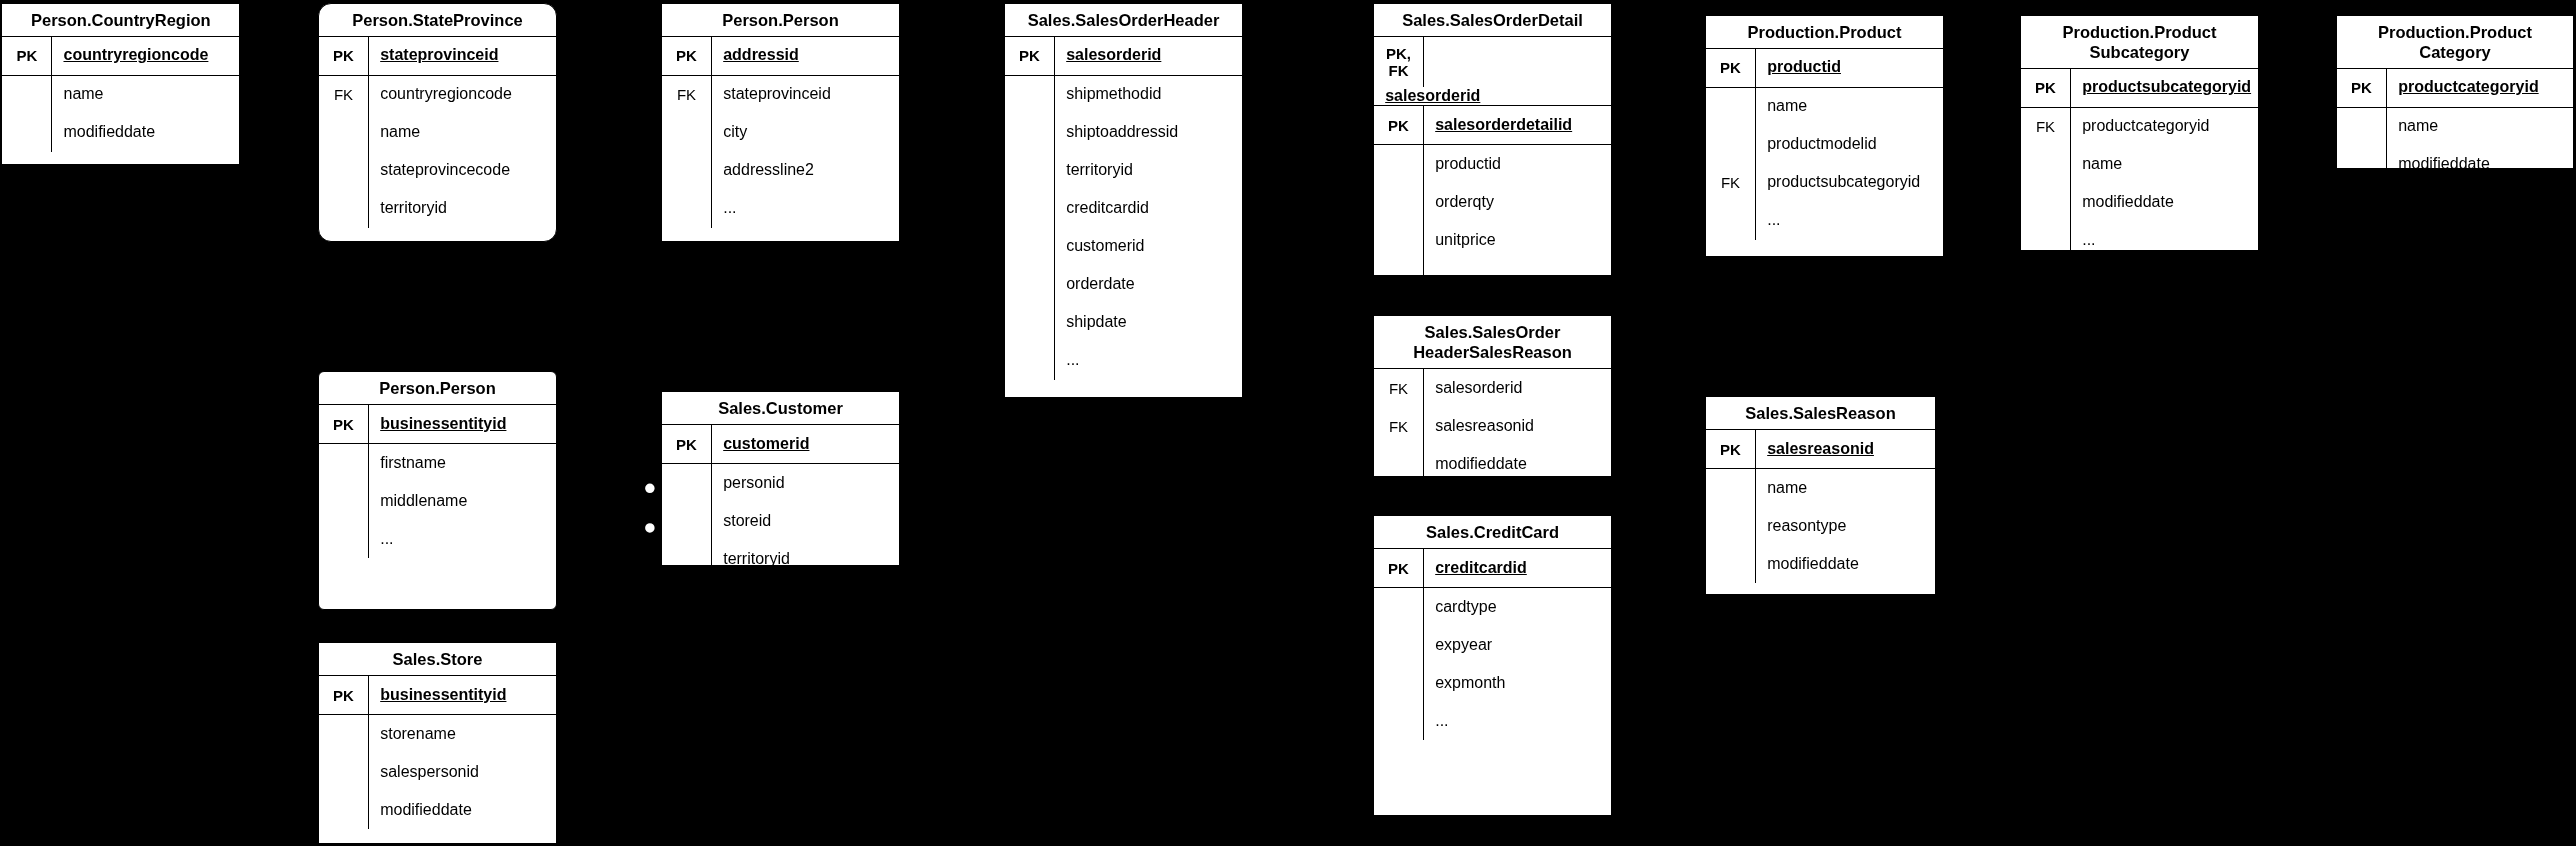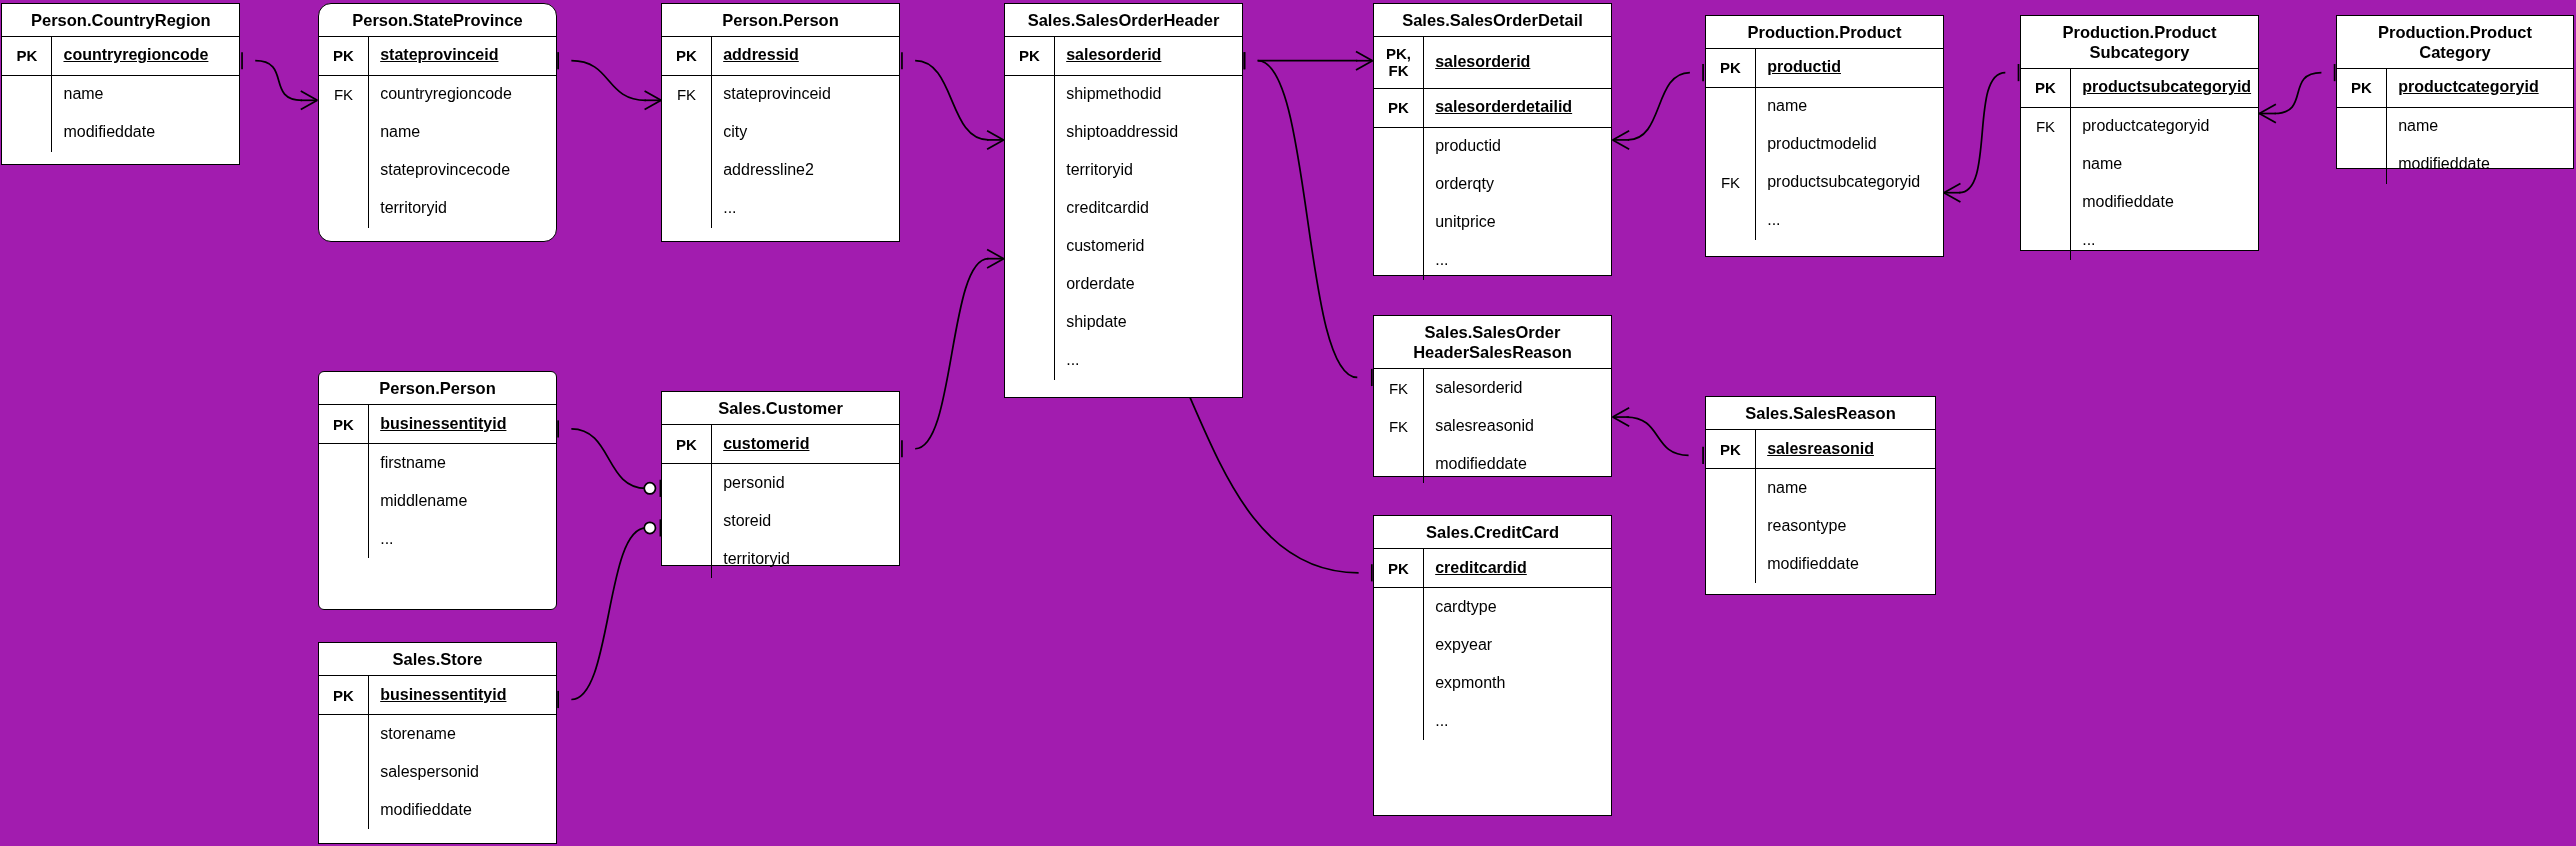--- a/index.html
+++ b/index.html
@@ -5,21 +5,21 @@
 <style>
   html, body {
     margin: 0;
     padding: 0;
     background: #ffffff;
   }
   #canvas {
     position: relative;
     width: 2576px;
     height: 846px;
-    background: #a21caf;
+    background: #000000;
     font-family: "Liberation Sans", sans-serif;
     overflow: hidden;
   }
   #edges {
     position: absolute;
     left: 0;
     top: 0;
     width: 2576px;
     height: 846px;
     pointer-events: none;
@@ -294,21 +294,21 @@
         </div>
         <div class="attr-row">
           <div class="attr-key"></div>
           <div class="attr-name">...</div>
         </div>
       </div>
     </div>
     <div class="entity" style="left: 1373px; top: 2.6px; width: 239px; height: 273px;">
       <div class="entity-title">Sales.SalesOrderDetail</div>
       <div class="section">
-        <div class="attr-row" style="min-height: 51px;">
+        <div class="attr-row" style="min-height: 51px; flex-direction: column;">
           <div class="attr-key bold">PK,
 FK</div>
           <div class="attr-name pk">salesorderid</div>
         </div>
       </div>
       <div class="section">
         <div class="attr-row">
           <div class="attr-key bold">PK</div>
           <div class="attr-name pk">salesorderdetailid</div>
         </div>

